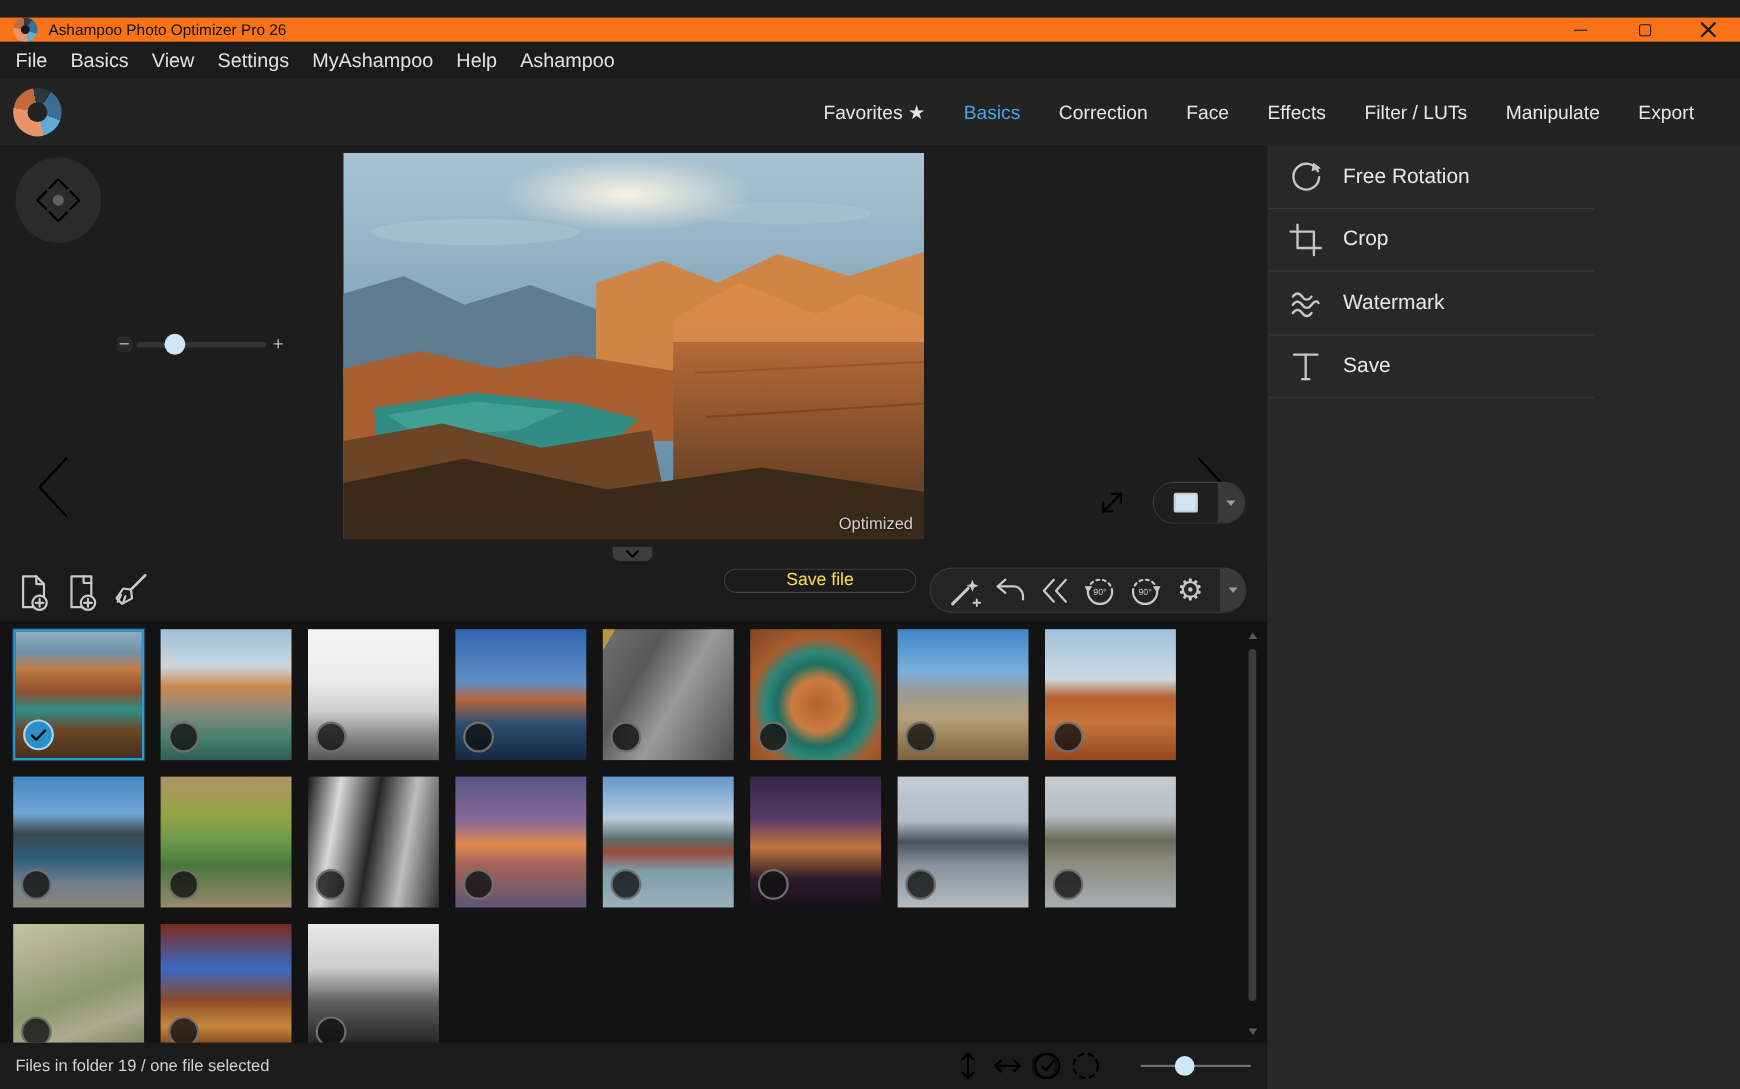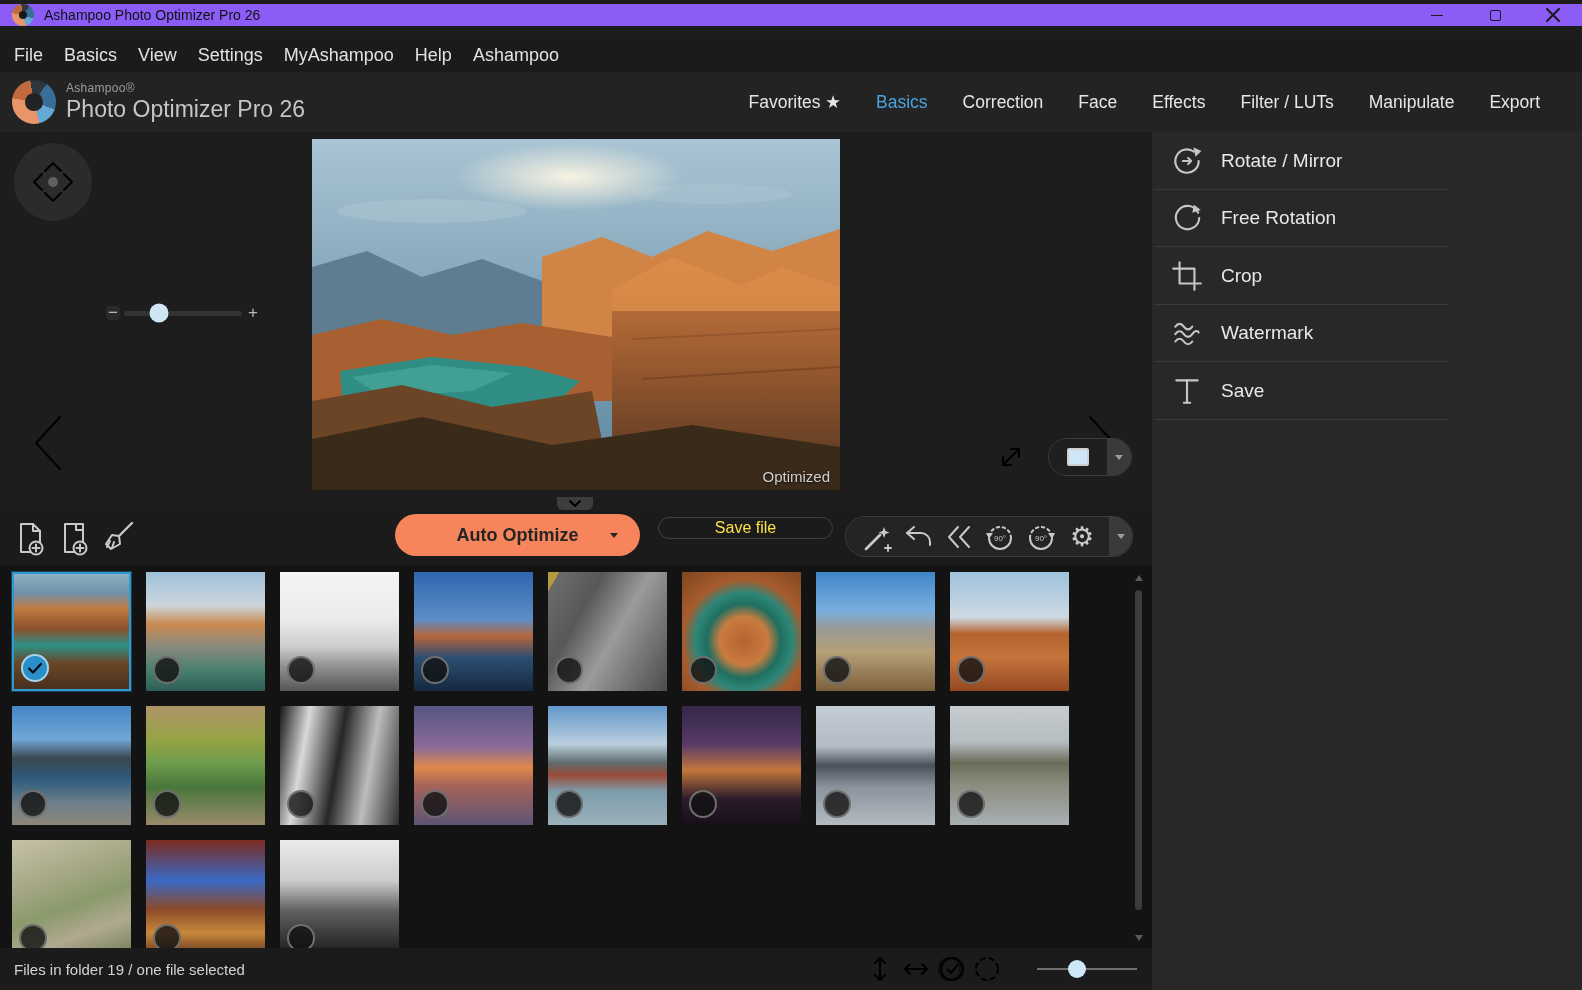--- a/index.html
+++ b/index.html
@@ -1,21 +1,21 @@
 <!DOCTYPE html>
 <html><head>
 <meta charset="utf-8">
 <style>
   * { margin:0; padding:0; box-sizing:border-box; }
   html,body { width:1582px; height:990px; background:#111; }
   body { font-family:"Liberation Sans", sans-serif; overflow:hidden; }
   .app { position:relative; width:1582px; height:990px; background:#1d1d1d; overflow:hidden; }
 
   
-  .titlebar { position:absolute; left:0; top:4px; width:100%; height:22px; background:#8b5cf6; display:flex; align-items:center; }
+  .titlebar { position:absolute; left:0; top:16px; width:100%; height:22px; background:#f97316; display:flex; align-items:center; }
   .titlebar .logo { width:22px; height:22px; border-radius:50%; margin:0 10px 0 12px; position:relative;
      background:conic-gradient(from 210deg,#e8956a 0 70deg,#c06a3e 70deg 140deg,#343a44 140deg 185deg,#3a6e96 185deg 260deg,#64aad4 260deg 315deg,#e8956a 315deg 360deg); }
   .titlebar .logo::after { content:''; position:absolute; left:32%; top:32%; width:36%; height:36%; border-radius:50%; background:#16181c; }
   .titlebar .title { font-size:14px; color:#101010; }
   .win-controls { margin-left:auto; display:flex; height:100%; }
   .win-btn { width:58px; height:100%; display:flex; align-items:center; justify-content:center; color:#1a1a1a; }
   .glyph-min { width:12px; border-top:1.5px solid #1a1a1a; }
   .glyph-max { width:11px; height:11px; border:1.5px solid #1a1a1a; border-radius:2px; }
 
   
@@ -127,24 +127,20 @@
     <span class="menu-item">View</span>
     <span class="menu-item">Settings</span>
     <span class="menu-item">MyAshampoo</span>
     <span class="menu-item">Help</span>
     <span class="menu-item">Ashampoo</span>
   </div>
 
   <div class="header">
     <div class="brand">
       <div class="brand-logo"></div>
-      <div class="brand-text">
-        <span class="brand-small">Ashampoo®</span>
-        <span class="brand-large">Photo Optimizer Pro 26</span>
-      </div>
     </div>
     <div class="nav-tabs">
       <span class="nav-tab">Favorites ★</span>
       <span class="nav-tab active">Basics</span>
       <span class="nav-tab">Correction</span>
       <span class="nav-tab">Face</span>
       <span class="nav-tab">Effects</span>
       <span class="nav-tab">Filter / LUTs</span>
       <span class="nav-tab">Manipulate</span>
       <span class="nav-tab">Export</span>
@@ -257,24 +253,20 @@
       </svg>
     </div>
     <div class="tool-icon" style="left:100px;">
       <svg class="st" width="36" height="38" viewBox="0 0 36 38">
         <path d="M31 4 L18 17" stroke-width="2.4"></path>
         <path d="M18 17 L11 16 L5 25 L10 30 L19 25 Z"></path>
         <path d="M9 22 L6 28 M13 23 L11 29"></path>
       </svg>
     </div>
 
-    <button class="auto-optimize">
-      <span>Auto Optimize</span>
-      <span class="caret-down dark"></span>
-    </button>
     <button class="save-file">Save file</button>
 
     <div class="icon-group">
       <div class="icon-group-main">
         <span class="gi">
           <svg class="st" width="32" height="32" viewBox="0 0 32 32">
             <path d="M5 28 L19 14" stroke-width="2.8"></path>
             <path d="M23 6 l1.5 4 4 1.5 -4 1.5 -1.5 4 -1.5 -4 -4 -1.5 4 -1.5 z" fill="currentColor" stroke="none"></path>
             <path d="M27 24 v6 M24 27 h6" stroke-width="1.8"></path>
           </svg>
@@ -418,30 +410,20 @@
     </span>
     <div class="size-slider">
       <div class="sthumb"></div>
     </div>
   </div>
 
   <div class="sidebar">
     <div class="side-item">
       <span class="side-icon">
         <svg class="st" width="34" height="34" viewBox="0 0 32 32">
-          <path d="M27 16 a11 11 0 1 1 -4.5 -8.8"></path>
-          <path d="M22 3 L29.5 6.5 L24 12 Z" fill="currentColor" stroke="none"></path>
-          <path d="M12 16 h8 m-3 -3 l3 3 -3 3" stroke-width="1.8"></path>
-        </svg>
-      </span>
-      <span class="side-label">Rotate / Mirror</span>
-    </div>
-    <div class="side-item">
-      <span class="side-icon">
-        <svg class="st" width="34" height="34" viewBox="0 0 32 32">
           <path d="M26.5 11 a11 11 0 1 0 1 5"></path>
           <path d="M22.5 3.5 L29 8.5 L21 11 Z" fill="currentColor" stroke="none"></path>
         </svg>
       </span>
       <span class="side-label">Free Rotation</span>
     </div>
     <div class="side-item">
       <span class="side-icon">
         <svg class="st" width="34" height="34" viewBox="0 0 32 32" stroke-width="2.2">
           <path d="M9 3 V23 H29"></path>

